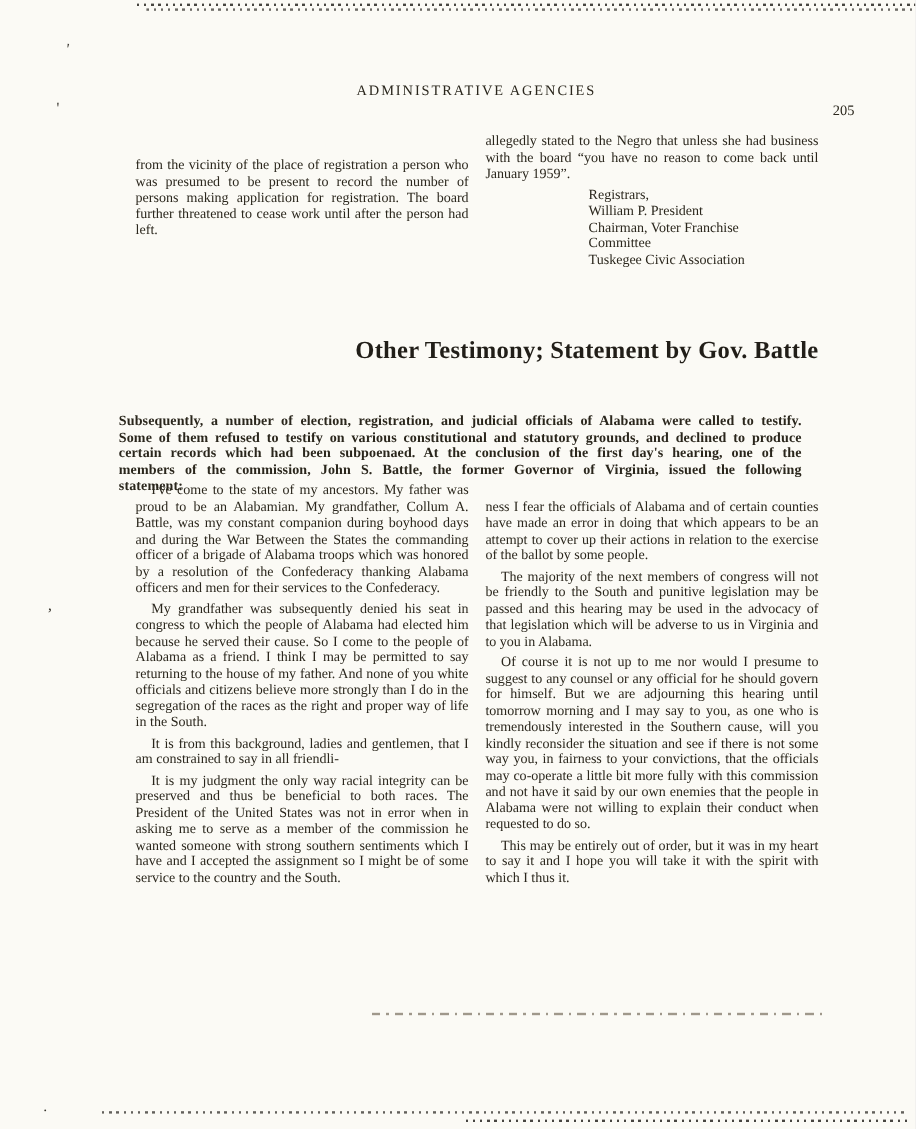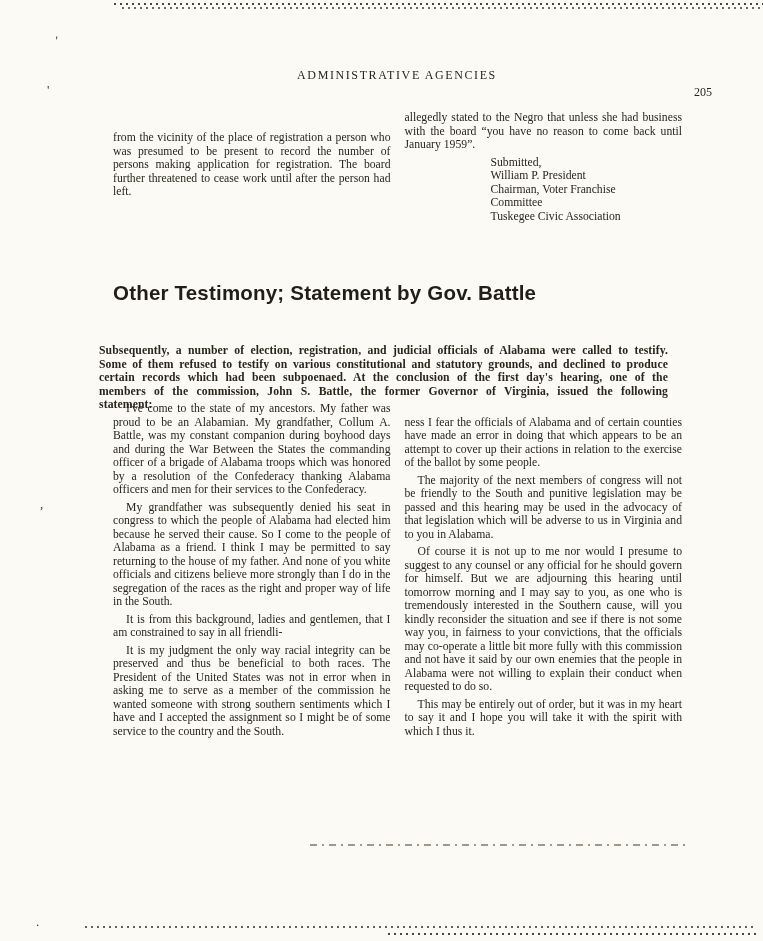--- a/index.html
+++ b/index.html
@@ -45,21 +45,21 @@
   .col  { width: 277.5px; }
   p { margin: 0 0 4px; font-size: 11.7px; line-height: 13.5px; text-align: justify; }
   .indent { text-indent: 13px; }
   .signature { margin: 2px 0 0 86px; font-size: 11.7px; line-height: 13.5px; }
   .signature div { white-space: nowrap; }
   .date { margin-top: 9px; text-align: left; }
 
   
   .heading {
     position: absolute; top: 281px; left: 113px; width: 569px; margin: 0;
-    text-align: left; font-family: Liberation Sans, sans-serif;
+    text-align: right; font-family: Liberation Serif, serif;
     font-size: 20.5px; font-weight: 700; letter-spacing: .2px; color: #211e18;
   }
   .lede {
     position: absolute; top: 321px; left: 99px; width: 569px;
     font-weight: 700; letter-spacing: .1px; word-spacing: 2px; margin-top: 23px;
   }
 </style>
 </head>
 <body>
 
@@ -78,21 +78,21 @@
     <span class="pageno">205</span>
   </div>
 
   <div class="cols sec1">
     <div class="col">
       <p>from the vicinity of the place of registration a person who was presumed to be present to record the number of persons making application for registration. The board further threatened to cease work until after the person had left.</p>
     </div>
     <div class="col">
       <p>allegedly stated to the Negro that unless she had business with the board “you have no reason to come back until January 1959”.</p>
       <div class="signature">
-        <div>Submitted,</div>
+        <div>Registrars,</div>
         <div>William P. President</div>
         <div>Chairman, Voter Franchise</div>
         <div>Committee</div>
         <div>Tuskegee Civic Association</div>
       </div>
     </div>
   </div>
 
   <h1 class="heading">Other Testimony; Statement by Gov. Battle</h1>
 

